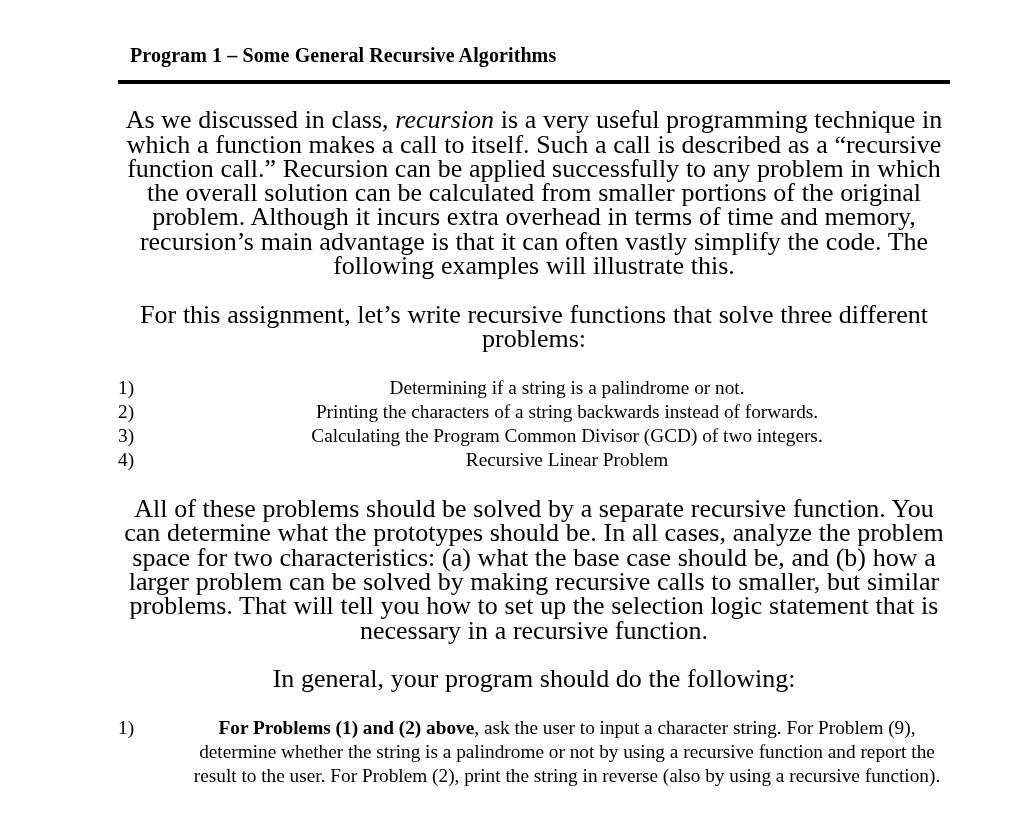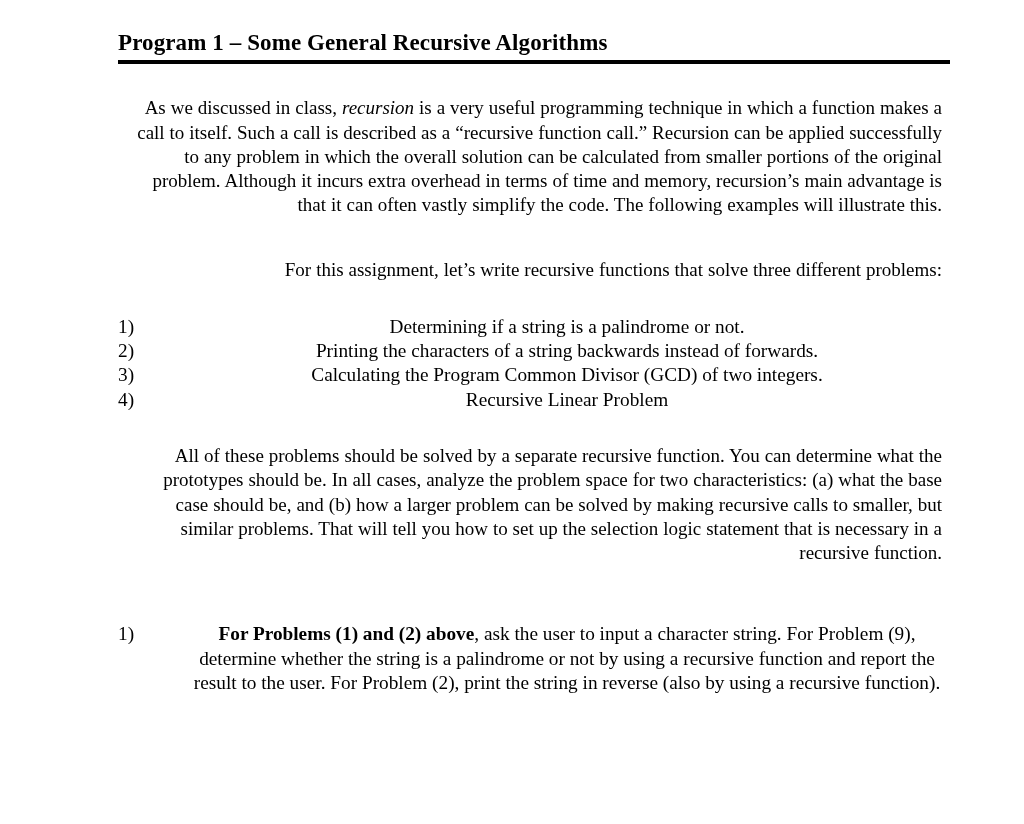--- a/index.html
+++ b/index.html
@@ -25,42 +25,42 @@
   }
   .content {
     position: absolute;
     left: 118px;
     top: 30px;
     width: 832px;
   }
 
   
   .doc-title {
-    font-size: 23px;
+    font-size: 20px;
     font-weight: bold;
     line-height: 26px;
     letter-spacing: 0.1px;
-    margin: 0;
+    margin: 12px;
     padding: 0;
     white-space: nowrap;
   }
   .title-rule {
     width: 832px;
     height: 4px;
     background: #000000;
     margin-top: 4px;
     margin-bottom: 0;
   }
 
   
   .para {
-    font-size: 19px;
+    font-size: 26px;
     line-height: 24.3px;
-    text-align: right;
-    margin: 8px;
+    text-align: center;
+    margin: 0;
     padding: 0;
     word-spacing: 0.2px;
   }
   .para em {
     font-style: italic;
   }
   .spacer-para {
     height: 24.3px;
   }
 
@@ -139,20 +139,21 @@
         <span class="item-text">Recursive Linear Problem</span>
       </li>
     </ul>
 
     <div class="spacer-para"></div>
 
     <p class="para">All of these problems should be solved by a separate recursive function.  You can determine what the prototypes should be.  In all cases, analyze the problem space for two characteristics: (a) what the base case should be, and (b) how a larger problem can be solved by making recursive calls to smaller, but similar problems.  That will tell you how to set up the selection logic statement that is necessary in a recursive function.</p>
 
     <div class="spacer-para"></div>
 
+    <p class="para">In general, your program should do the following:</p>
 
     <div class="spacer-para"></div>
 
     <ul class="num-list">
       <li class="num-item wide-item">
         <span class="marker">1)</span>
         <span class="item-text"><b>For Problems (1) and (2) above</b><span>, ask the user to input a character string.  For Problem (9), determine whether the string is a palindrome or not by using a recursive function and report the result to the user.  For Problem (2), print the string in reverse (also by using a recursive function).</span></span>
       </li>
     </ul>
 

